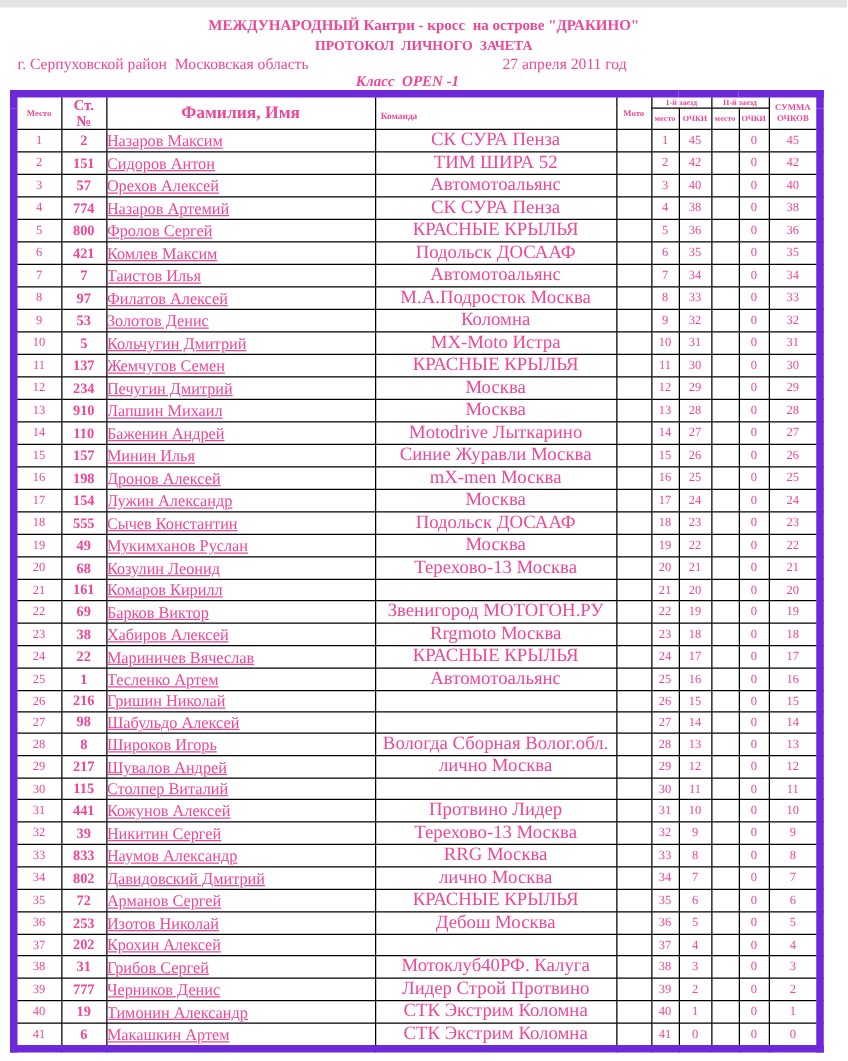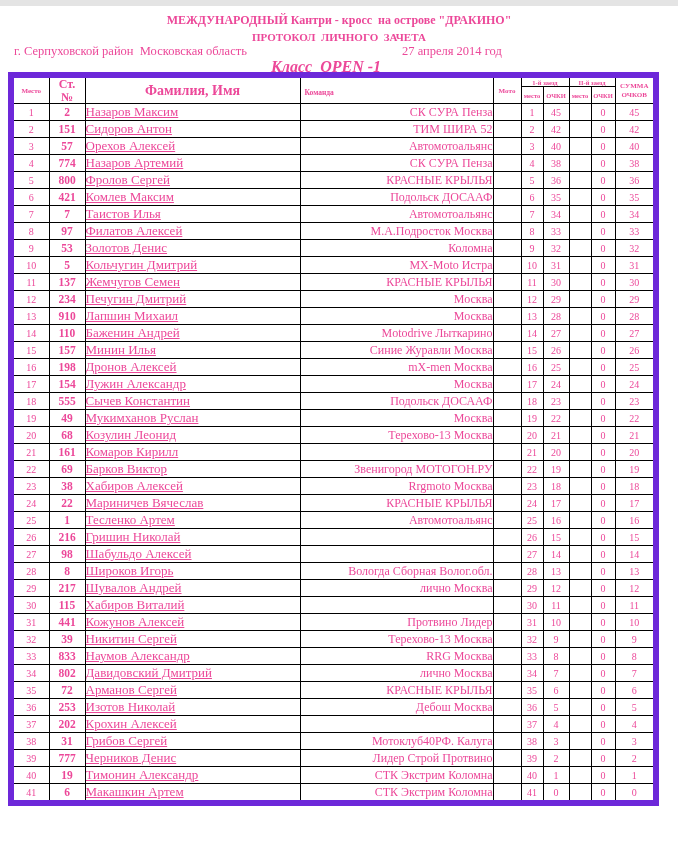--- a/index.html
+++ b/index.html
@@ -26,21 +26,21 @@
   .doc-subtitle {
     position: absolute; top: 31px; left: 0; width: 678px;
     text-align: center; font-weight: bold; font-size: 11px;
     white-space: pre;
   }
   .loc-date { position: absolute; top: 44px; left: 0; width: 538px; height: 16px; }
   .doc-location { position: absolute; left: 14px; top: 0; font-size: 12.5px; white-space: pre; }
   .doc-date { position: absolute; left: 402px; top: 0; font-size: 12.5px; white-space: pre; }
   .class-line {
     position: absolute; top: 58px; left: 0; width: 652px;
-    text-align: center; font-weight: bold; font-style: italic; font-size: 16px;
+    text-align: center; font-weight: bold; font-style: italic; font-size: 12px;
     white-space: pre;
   }
   table.results {
     position: absolute; top: 72px; left: 8px;
     width: 645px;
     border-collapse: collapse;
     table-layout: fixed;
     border: 6px solid #6d28d9;
   }
   table.results th, table.results td {
@@ -55,38 +55,38 @@
   .h-stno { font-size: 12px; font-weight: bold; text-align: center; line-height: 1.05; }
   .h-name { font-size: 14px; font-weight: bold; text-align: center; }
   .h-team { font-size: 7.5px; font-weight: bold; text-align: left; padding-left: 4px; vertical-align: top; padding-top: 3px; }
   .h-race { font-size: 6.5px; font-weight: bold; text-align: center; }
   .h-sub { font-size: 6.5px; font-weight: bold; text-align: center; }
   .h-sum { font-size: 7px; font-weight: bold; text-align: center; line-height: 1.25; }
   table.results td { height: 17px; padding: 0; }
   td.col-place { font-size: 10px; text-align: center; }
   td.col-start_no { font-size: 11.5px; font-weight: bold; text-align: center; }
   td.col-name { font-size: 13px; text-align: left; padding-left: 5px; text-decoration: underline; }
-  td.col-team { font-size: 12px; text-align: right; padding-left: 4px; }
+  td.col-team { font-size: 15px; text-align: center; padding-left: 4px; }
   td.col-moto, td.col-race1_place, td.col-race1_points,
   td.col-race2_place, td.col-race2_points, td.col-total {
     font-size: 10px; text-align: center;
   }
 </style>
 </head>
 <body>
 
 <div class="page">
   <div class="top-strip"></div>
 
   <div class="doc-title">МЕЖДУНАРОДНЫЙ Кантри - кросс  на острове "ДРАКИНО"</div>
   <div class="doc-subtitle">ПРОТОКОЛ  ЛИЧНОГО  ЗАЧЕТА</div>
 
   <div class="loc-date">
     <span class="doc-location">г. Серпуховской район  Московская область</span>
-    <span class="doc-date">27 апреля 2014 год</span>
+    <span class="doc-date">27 апреля 2011 год</span>
   </div>
 
   <div class="class-line">Класс  OPEN -1</div>
 
   <table class="results">
     <colgroup>
       <col style="width:38px">
         <col style="width:36px">
         <col style="width:215px">
       <col style="width:193px">
@@ -460,21 +460,21 @@
           <td class="col-moto"></td>
           <td class="col-race1_place">29</td>
           <td class="col-race1_points">12</td>
           <td class="col-race2_place"></td>
           <td class="col-race2_points">0</td>
           <td class="col-total">12</td>
         </tr>
         <tr>
           <td class="col-place">30</td>
           <td class="col-start_no">115</td>
-          <td class="col-name">Хабиров Виталий</td>
+          <td class="col-name">Столпер Виталий</td>
           <td class="col-team"></td>
           <td class="col-moto"></td>
           <td class="col-race1_place">30</td>
           <td class="col-race1_points">11</td>
           <td class="col-race2_place"></td>
           <td class="col-race2_points">0</td>
           <td class="col-total">11</td>
         </tr>
         <tr>
           <td class="col-place">31</td>

